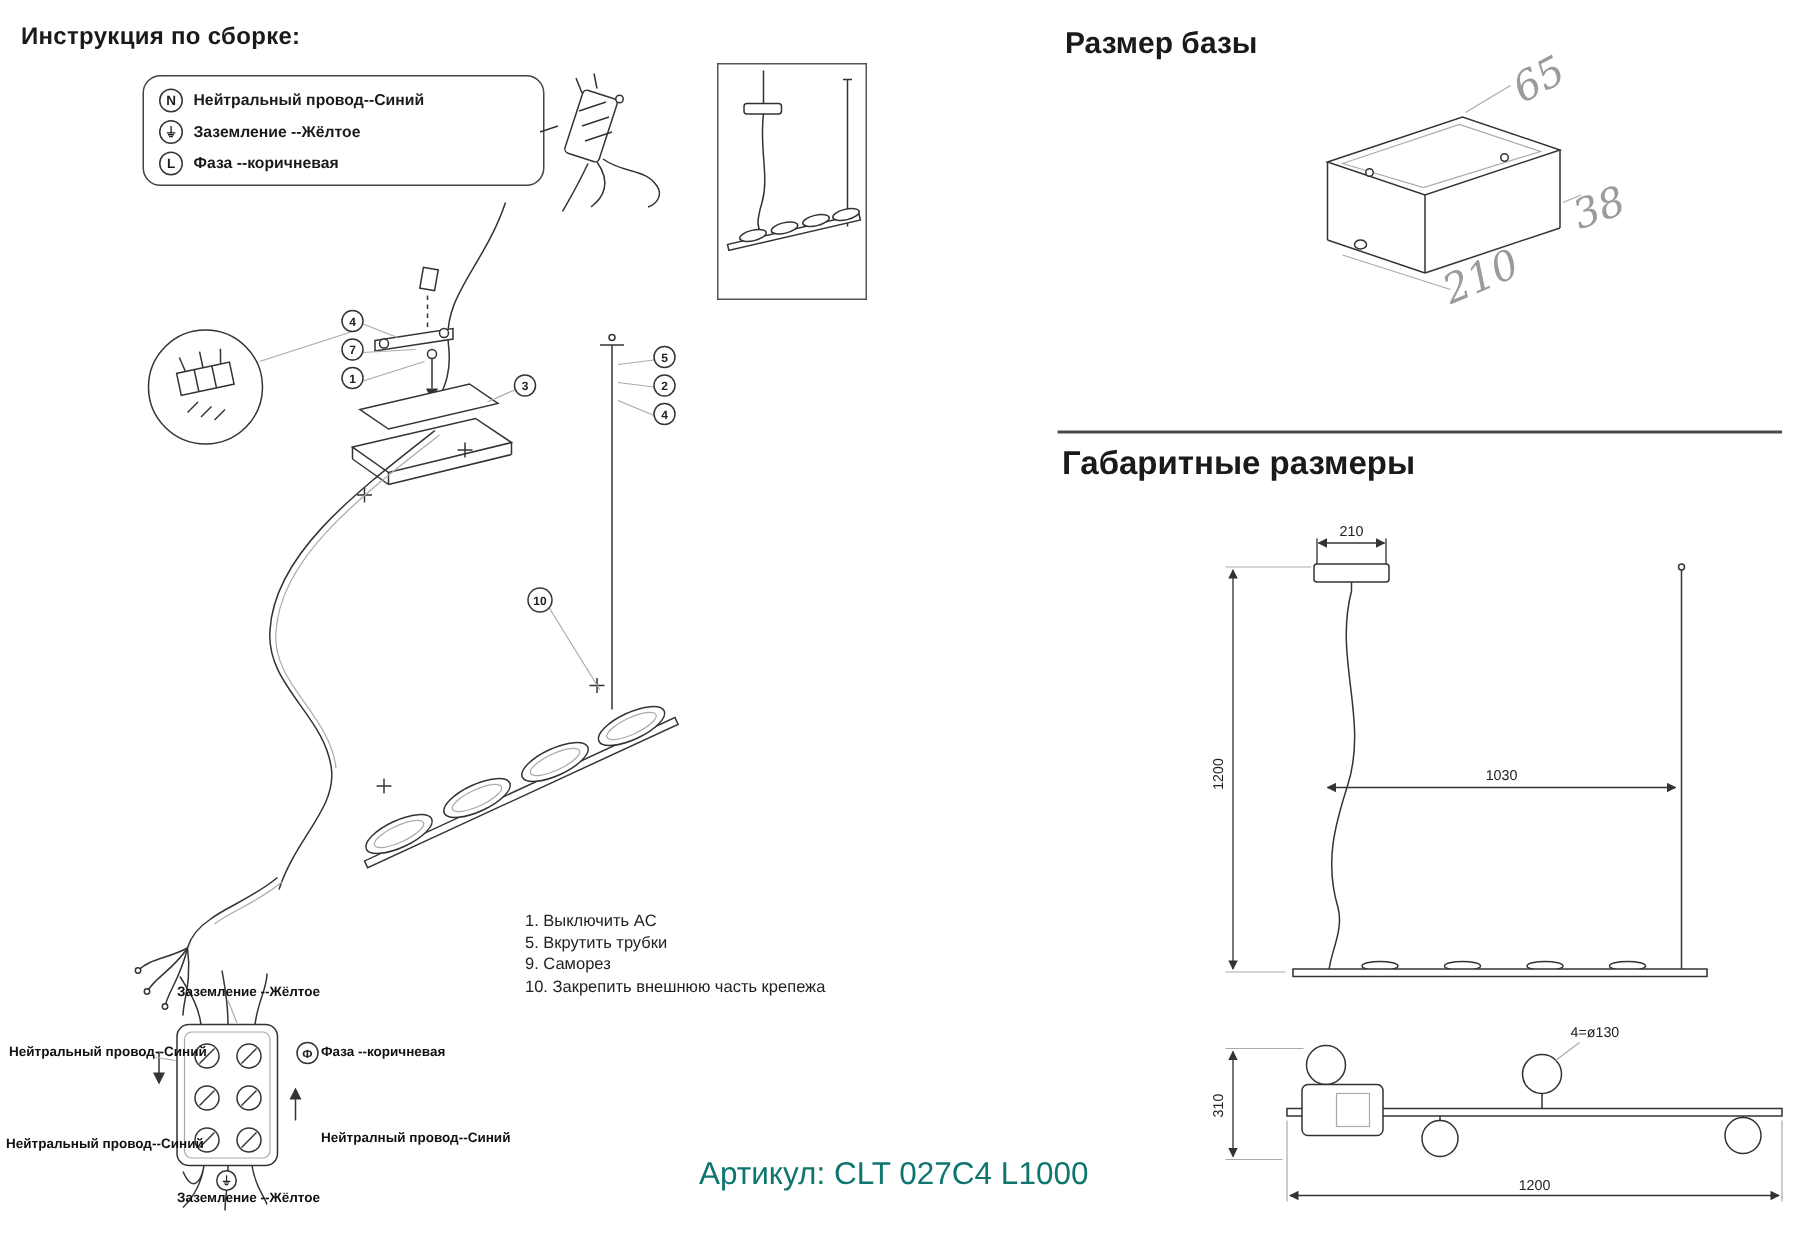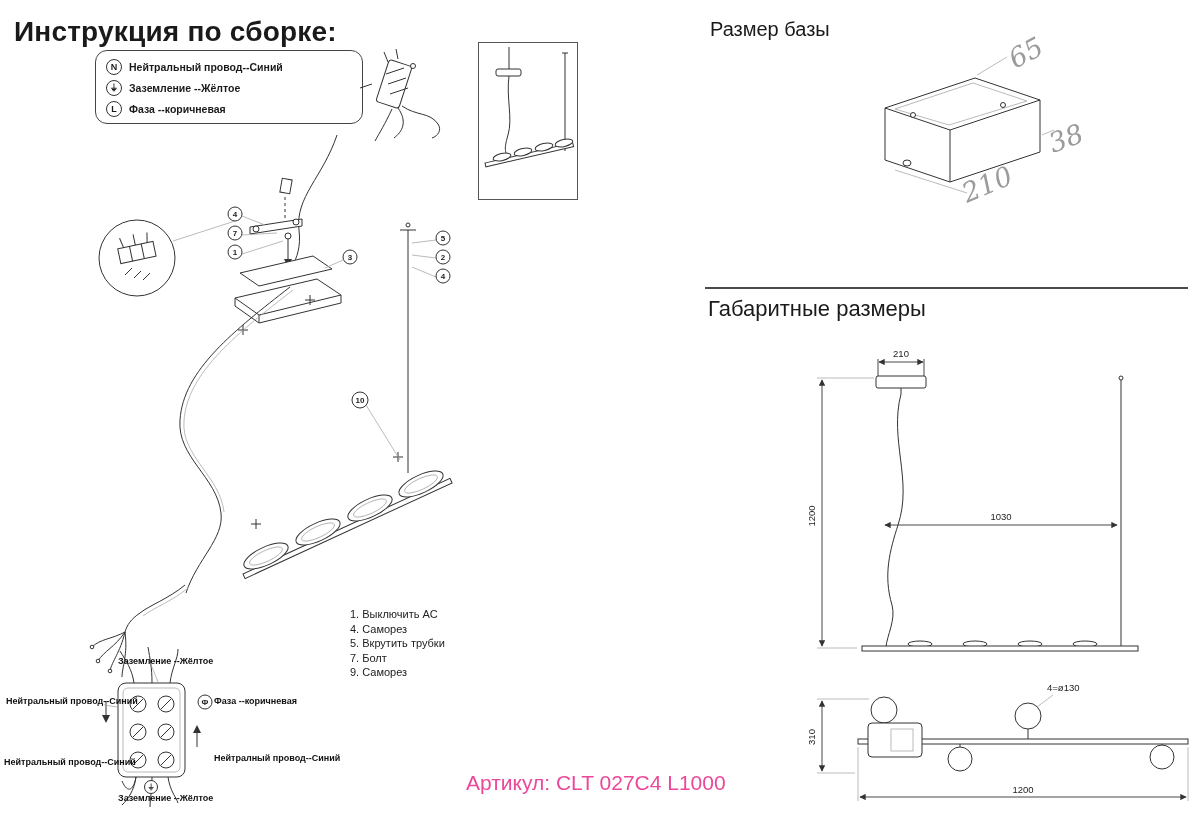--- a/index.html
+++ b/index.html
@@ -1,21 +1,21 @@
 <!DOCTYPE html>
 <html><head>
 <meta charset="utf-8">
 <style>
   *{margin:0;padding:0;box-sizing:border-box}
   html,body{width:1200px;height:828px}
   body{position:relative;background:#fff;font-family:"Liberation Sans",sans-serif;color:#1a1a1a;overflow:hidden}
   .abs{position:absolute}
-  .h-main{font-size:28px;font-weight:700;letter-spacing:.2px}
-  .h-sec{font-size:20px;font-weight:400}
-  .article{font-size:21px;font-weight:400;color:#ec4899}
+  .h-main{font-size:16px;font-weight:700;letter-spacing:.2px}
+  .h-sec{font-size:20px;font-weight:700}
+  .article{font-size:21px;font-weight:400;color:#0f766e}
   .divider{height:2px;background:#4a4a4a}
   
   .legend{border:1.3px solid #444;border-radius:12px;padding:8px 10px 6px 10px;display:flex;flex-direction:column;gap:5px;background:#fff}
   .legend-row{display:flex;align-items:center;gap:7px}
   .sym{display:inline-flex;align-items:center;justify-content:center;width:16px;height:16px;border:1.2px solid #333;border-radius:50%;font-size:9px;font-weight:700;flex:0 0 auto}
   .legend-label{font-size:10.5px;font-weight:700;white-space:nowrap}
   
   .steps{width:380px}
   .step{font-size:11px;line-height:14.6px;color:#222;white-space:nowrap}
   
@@ -264,24 +264,23 @@
   <text x="20" y="62" transform="rotate(-90 20 62)" text-anchor="middle">310</text>
 
   <line class="lt" x1="63" y1="72" x2="63" y2="126"></line>
   <line class="lt" x1="393" y1="72" x2="393" y2="126"></line>
   <line class="dim" x1="65" y1="122" x2="391" y2="122" marker-start="url(#arrB)" marker-end="url(#arrB)"></line>
   <text x="228" y="118" text-anchor="middle">1200</text>
 </svg>
 
 <div class="abs steps" style="left:350px;top:607px">
   <div class="step">1. Выключить AC</div>
-  <div class="step">4. Саморез</div>
   <div class="step">5. Вкрутить трубки</div>
-  <div class="step">7. Болт</div>
   <div class="step">9. Саморез</div>
+  <div class="step">10. Закрепить внешнюю часть крепежа</div>
 </div>
 
 <svg class="abs" style="left:0px;top:555px" width="350" height="273" viewBox="0 0 350 273">
 
   <path class="s" d="M185,30 C168,44 150,50 140,58 C131,64 127,70 125,77"></path>
   <path class="lt" d="M188,33 C171,47 153,53 143,61"></path>
   <path class="s" d="M125,77 C112,84 100,84 92,92"></path>
   <path class="s" d="M125,77 C115,92 104,96 98,106"></path>
   <path class="s" d="M125,77 C120,98 112,106 110,116"></path>
   <path class="s" d="M125,77 C128,100 122,112 122,122"></path>

